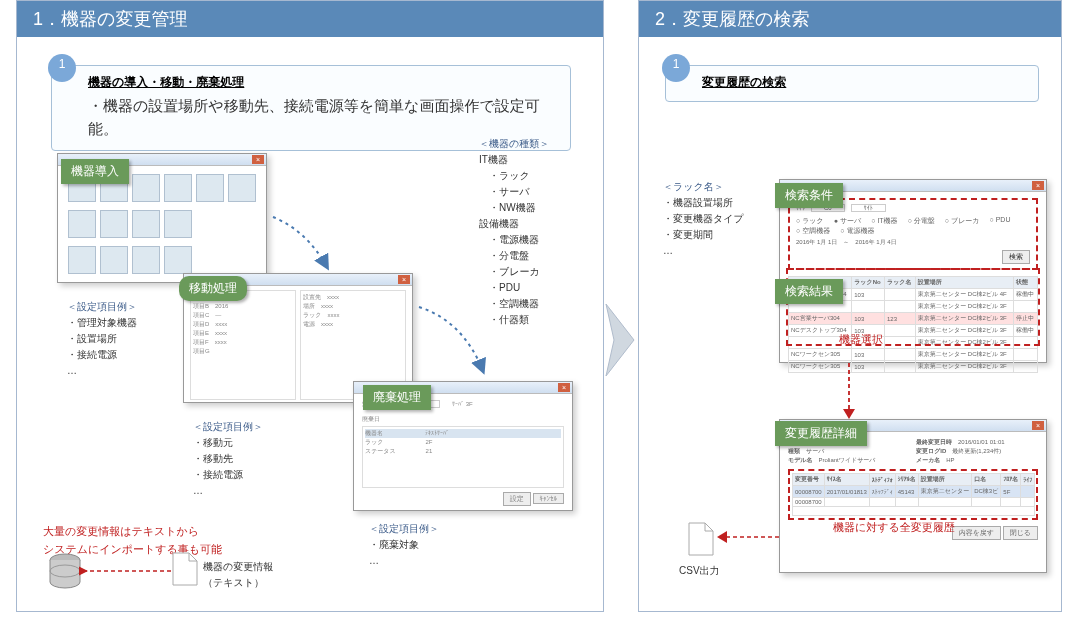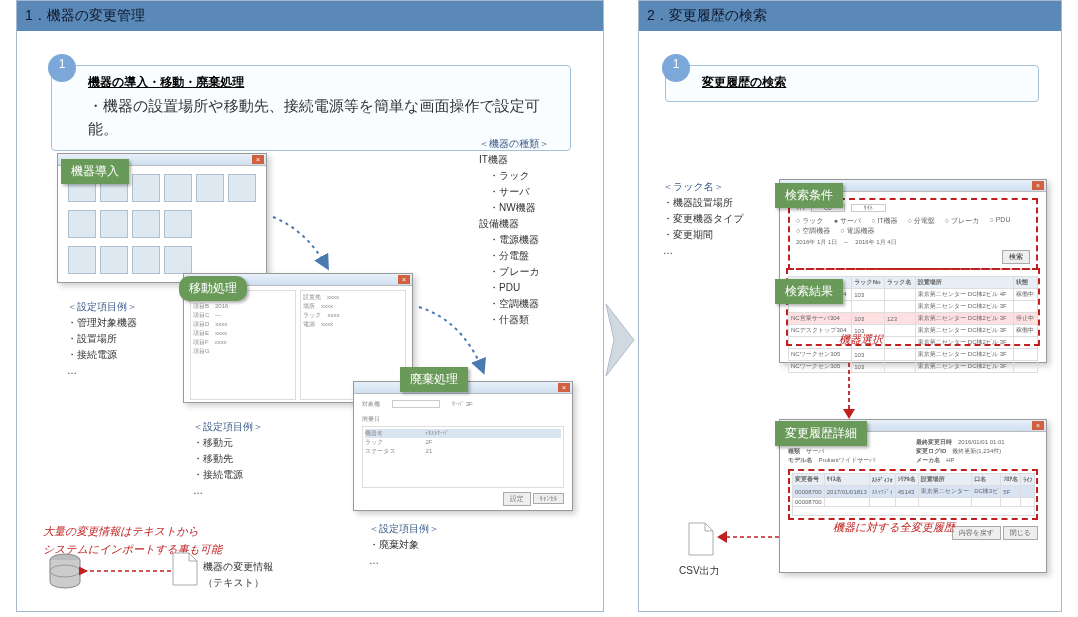--- a/index.html
+++ b/index.html
@@ -1,31 +1,31 @@
 <!DOCTYPE html>
 <html><head>
 <meta charset="utf-8">
 <style>
   * { box-sizing: border-box; margin: 0; padding: 0; }
   body { font-family: "Meiryo", "MS PGothic", sans-serif; font-size: 11px; background: #fff; width: 1078px; height: 617px; position: relative; color: #333; }
   .panel { position: absolute; border: 1px solid #a6b8d0; }
-  .panel-title { background: #5a89b8; color: #0f172a; font-size: 14px; padding: 6px 8px; font-weight: normal; }
+  .panel-title { background: #5a89b8; color: #ffffff; font-size: 18px; padding: 6px 16px; font-weight: normal; }
   #panel-left { left: 16px; top: 0; width: 588px; height: 612px; }
   #panel-right { left: 638px; top: 0; width: 424px; height: 612px; }
   .callout-box { position: absolute; border: 1px solid #a6c0d8; background: #fafdff; border-radius: 4px; padding: 8px 12px 10px 36px; }
   .callout-num { position: absolute; left: -4px; top: -12px; width: 28px; height: 28px; border-radius: 50%; background: #7ba8d8; color: #fff; display: flex; align-items: flex-start; justify-content: center; font-size: 12px; padding-top: 3px; }
   .callout-title { color: #000000; font-weight: bold; text-decoration: underline; font-size: 12px; }
   .callout-body { color: #333; font-size: 15px; margin-top: 4px; line-height: 1.5; }
   .mini-win { position: absolute; background: #fff; border: 1px solid #999; box-shadow: 3px 3px 6px rgba(0,0,0,0.2); }
   .mini-win .win-bar { height: 12px; background: linear-gradient(#e8f0fa,#d0dff0); border-bottom: 1px solid #bbb; position: relative; }
   .mini-win .win-bar .xbtn { position: absolute; right: 2px; top: 1px; width: 12px; height: 9px; background: #d06040; color: #fff; font-size: 7px; text-align: center; line-height: 9px; }
   .tag { position: absolute; background: #6a9a5a; color: #fff; font-size: 12px; padding: 4px 10px; box-shadow: 2px 2px 3px rgba(0,0,0,0.3); }
   .small-label { position: absolute; font-size: 10px; color: #333; line-height: 1.6; }
   .blue-head { color: #3a5a88; }
-  .red-anno { color: #c02020; font-size: 11px; font-style: italic; }
+  .red-anno { color: #c02020; font-size: 11px; }
   .arrow-big { position: absolute; left: 604px; top: 300px; width: 36px; height: 80px; }
   .icon-cell { display: inline-block; width: 28px; height: 28px; margin: 2px; background: #dde8f0; border: 1px solid #b0c0d0; vertical-align: top; }
   .row-grid { font-size: 6px; color: #888; }
   .svg-abs { position: absolute; pointer-events: none; }
   .btn-mock { display:inline-block; border:1px solid #aaa; background:#eee; font-size:7px; padding:1px 6px; }
   .radio-mock { font-size:7px; color:#666; margin-right:10px; white-space:nowrap; }
   .tbl { width:100%; border-collapse:collapse; font-size:6px; color:#666; }
   .tbl td, .tbl th { border:1px solid #ddd; padding:1px 2px; text-align:left; white-space:nowrap; overflow:hidden; }
   .tbl th { background:#e8eef5; }
   .hl-row td { background:#ffe0e0; }
@@ -125,21 +125,21 @@
       <div style="font-size:6px;">対象機　　<span style="border:1px solid #ccc; padding:0 20px;">　</span>　　ｻｰﾊﾞ 3F</div>
       <div style="margin-top:6px; font-size:6px;">廃棄日</div>
       <div style="border:1px solid #ddd; height:62px; margin-top:2px; padding:2px;">
         <div style="background:#d8e4f0;">機器名　　　　　　　ﾃｷｽﾄｻｰﾊﾞ</div>
         <div>ラック　　　　　　　2F</div>
         <div>ステータス　　　　　21</div>
       </div>
       <div style="text-align:right; margin-top:4px;"><span class="btn-mock">設定</span> <span class="btn-mock">ｷｬﾝｾﾙ</span></div>
     </div>
   </div>
-  <div class="tag" style="left:346px; top:366px;margin-left:37px;">廃棄処理</div>
+  <div class="tag" style="left:346px; top:384px;">廃棄処理</div>
 
   <div class="small-label" style="left:352px; top:520px;">
     <span class="blue-head">＜設定項目例＞</span><br>
     <span style="white-space:pre;">・廃棄対象
 …</span>
   </div>
 
   <div class="small-label red-anno" style="left:26px; top:522px; white-space:pre;">大量の変更情報はテキストから
 システムにインポートする事も可能</div>
 

